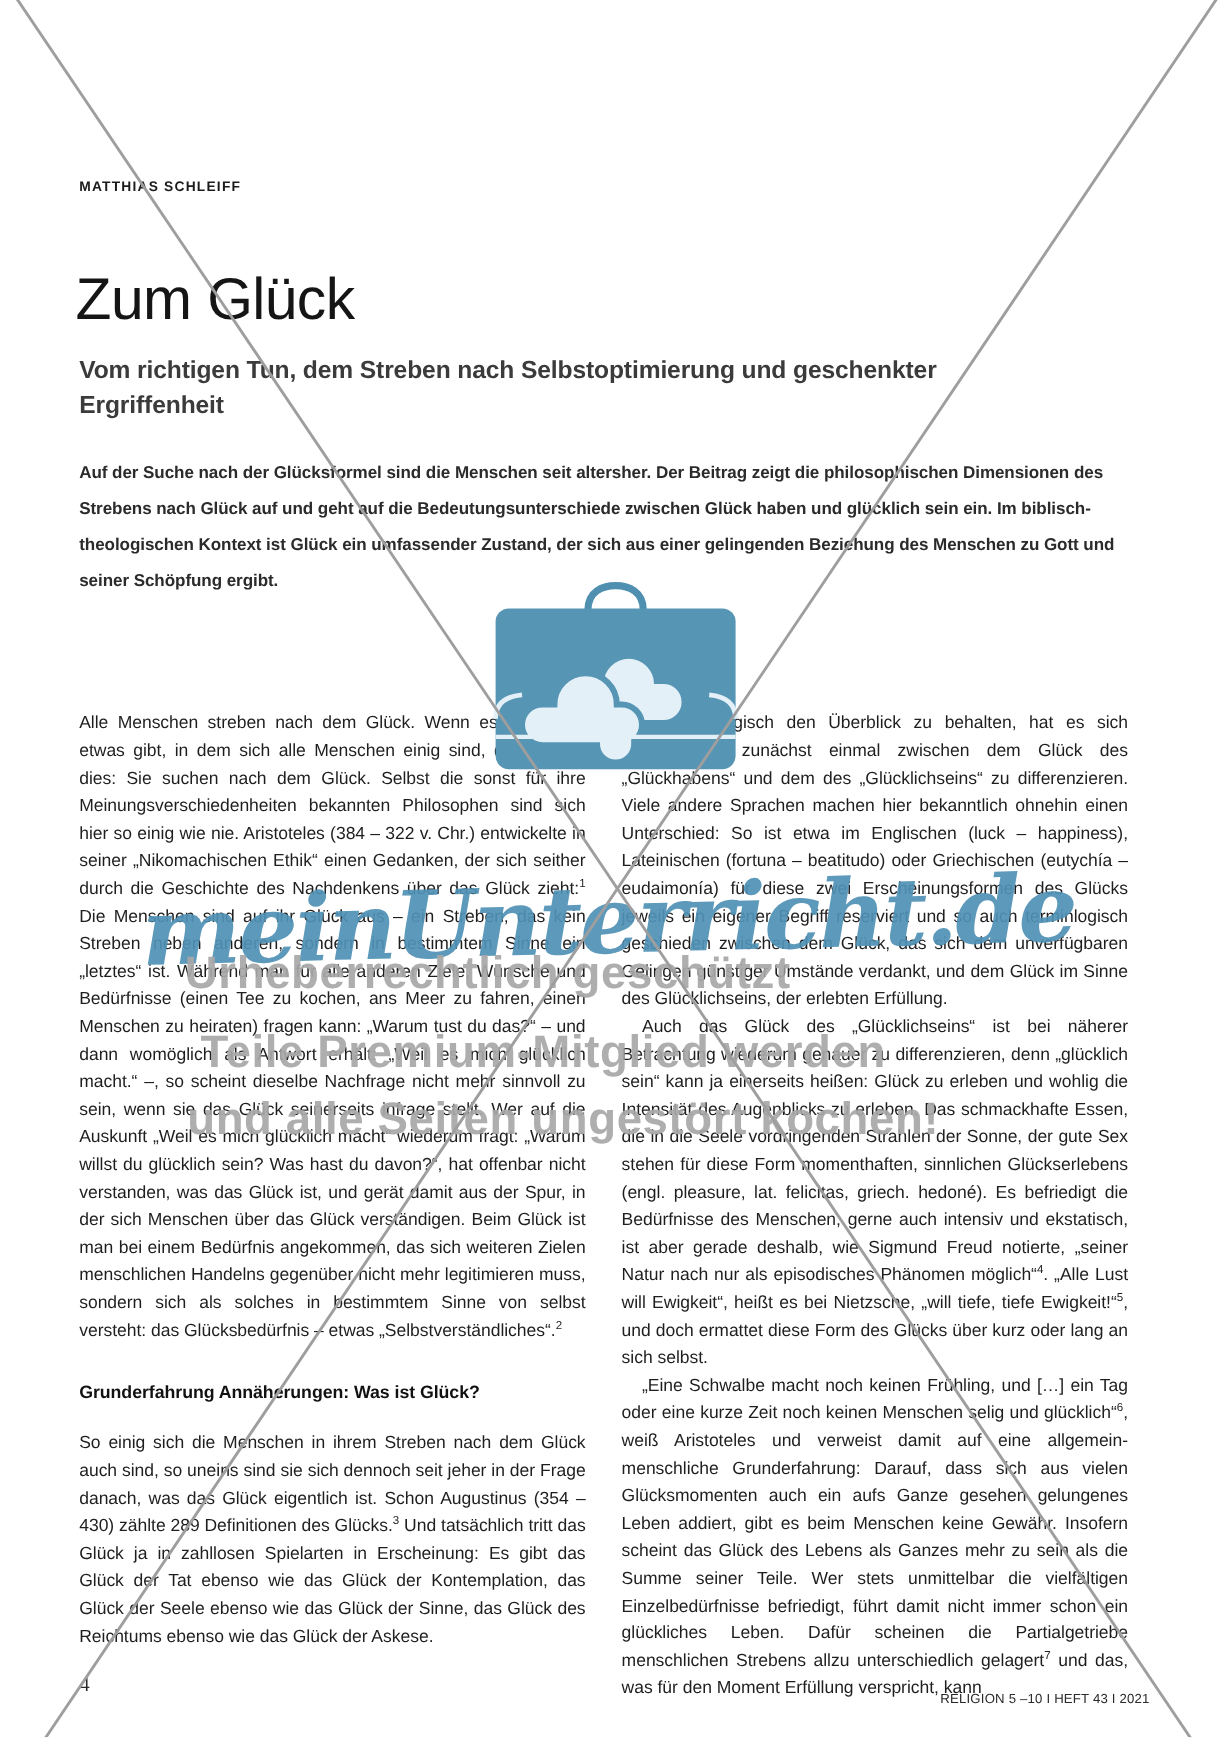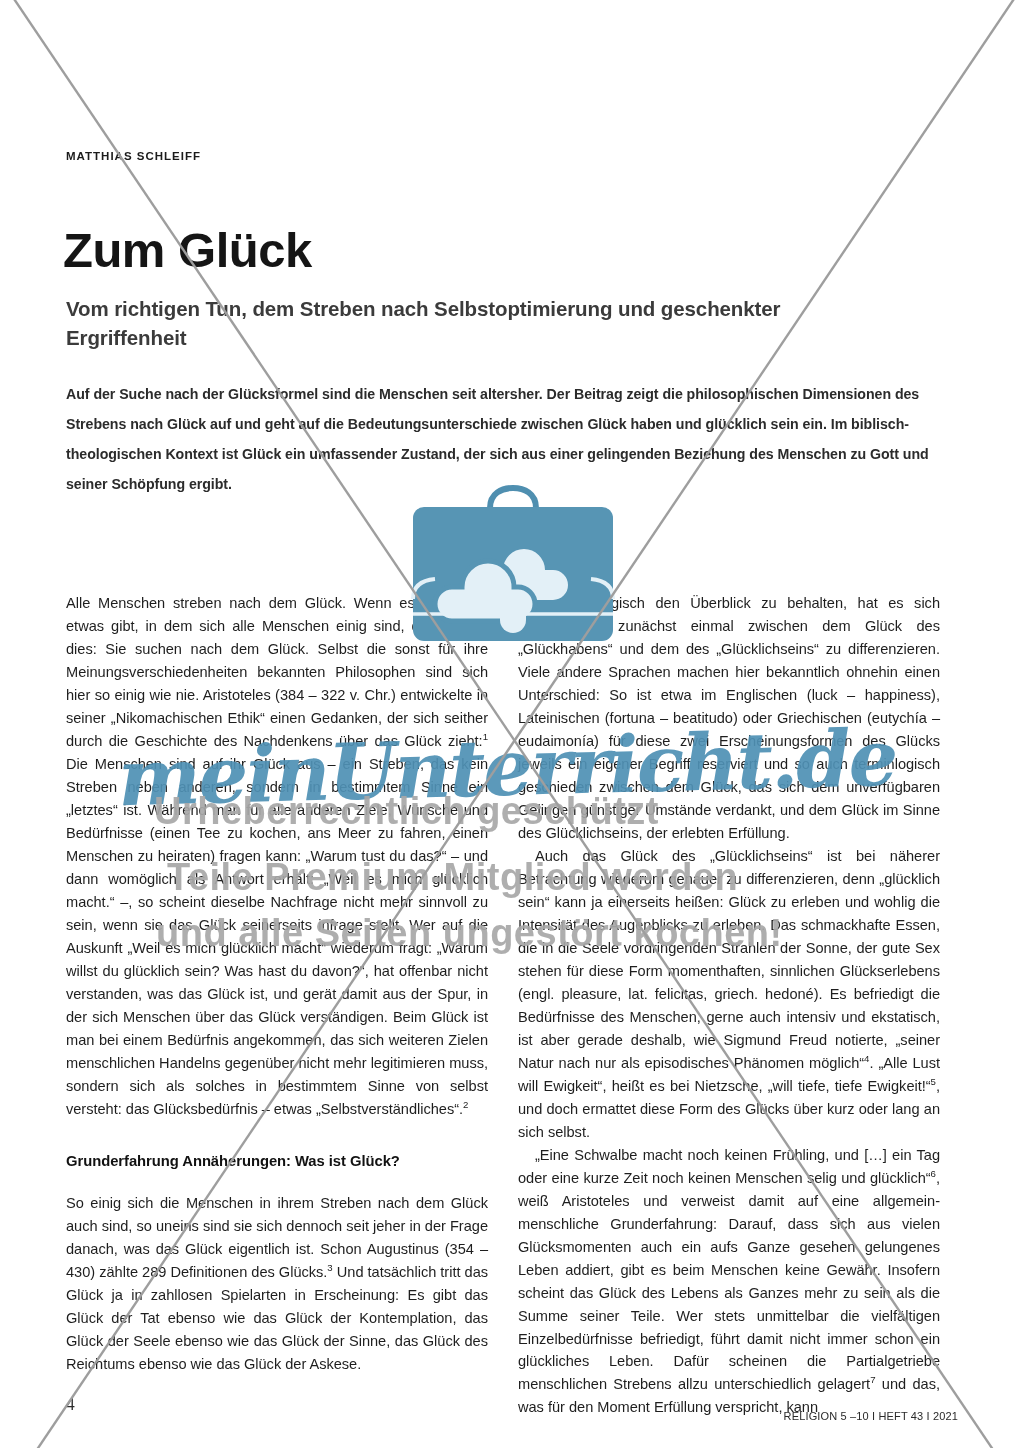--- a/index.html
+++ b/index.html
@@ -45,21 +45,21 @@
     letter-spacing: 1.0px;
     font-weight: 600;
     color: #1b1b1b;
   }
 
   .title {
     position: absolute;
     top: 192px;
     left: -3px;
     font-size: 49px;
-    font-weight: bold;
+    font-weight: normal;
     color: #151515;
     letter-spacing: -0.5px;
     line-height: 1.05;
   }
 
   .subtitle {
     position: absolute;
     top: 277px;
     left: 0;
     width: 830px;

